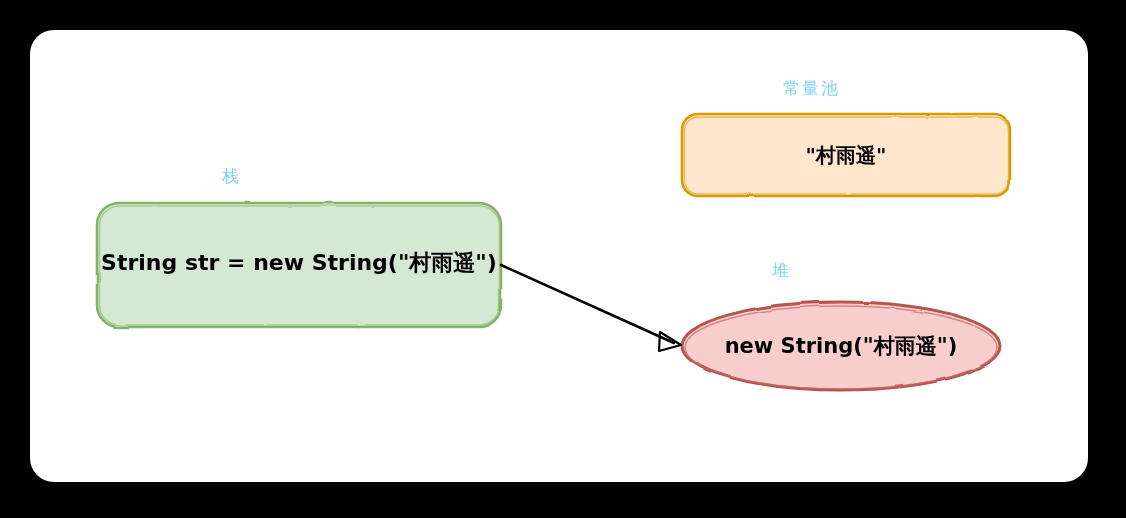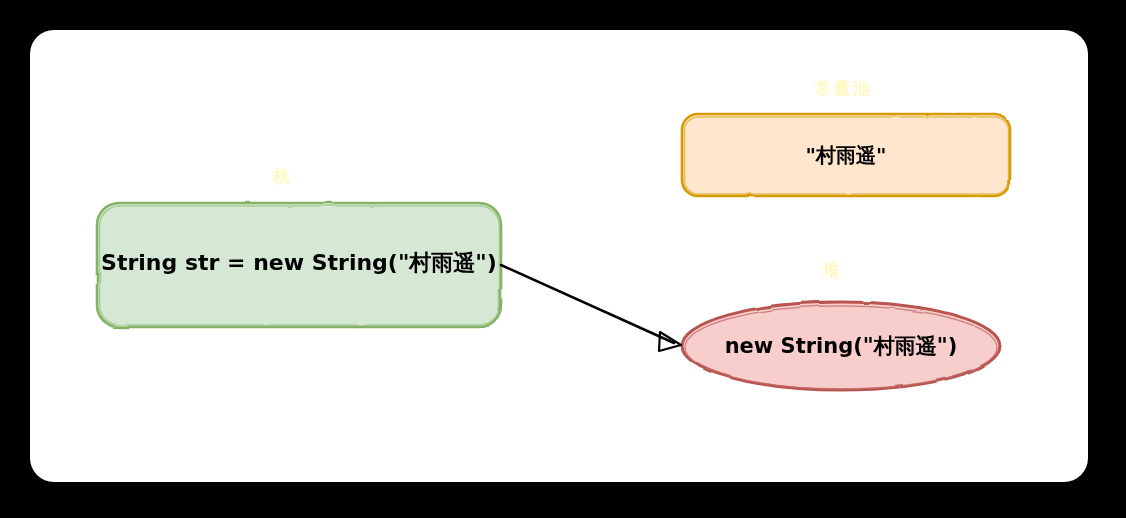--- a/index.html
+++ b/index.html
@@ -36,24 +36,23 @@
     position: absolute;
     left: 0;
     top: 0;
     width: 1126px;
     height: 518px;
   }
 
   
   .node-label {
     position: absolute;
-    color: #fef9c3;
+    color: #7dd3fc;
     font-family: "DejaVu Sans", sans-serif;
-    font-weight: 700;
-    text-align: center;
+    font-weight: 400;
     white-space: nowrap;
     line-height: 1;
     letter-spacing: 2px;
   }
 
   .caption {
     font-size: 17px;
   }
 
   .node-text {

